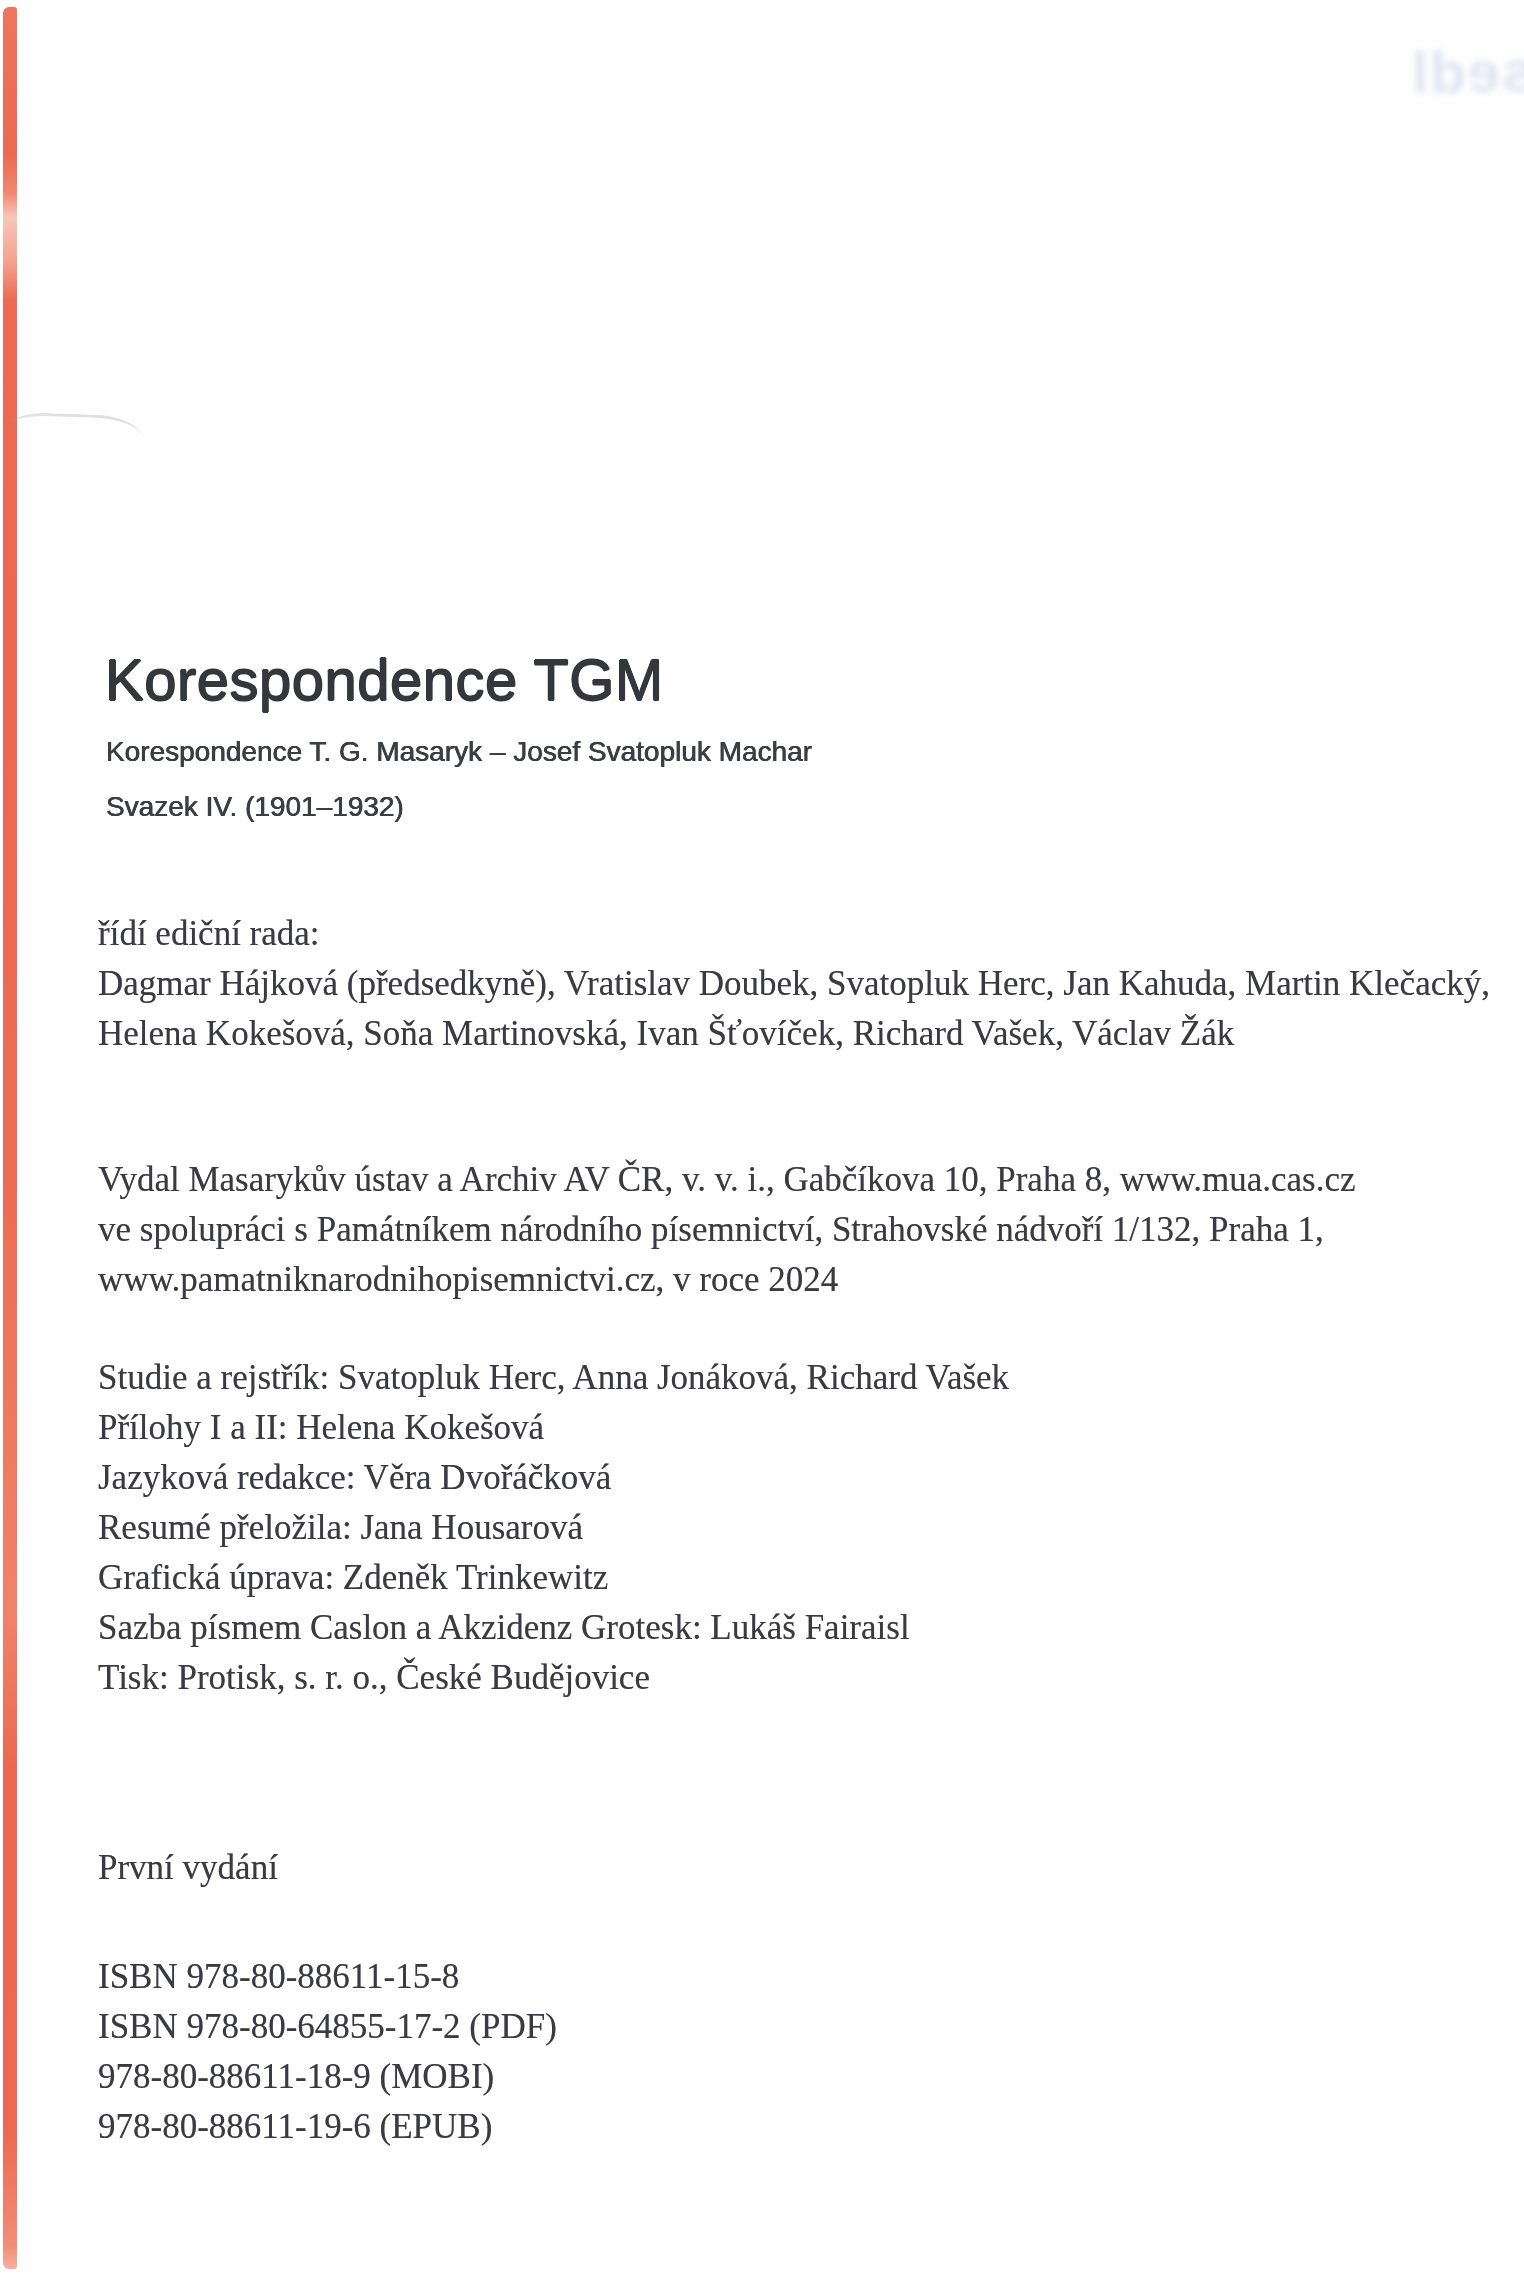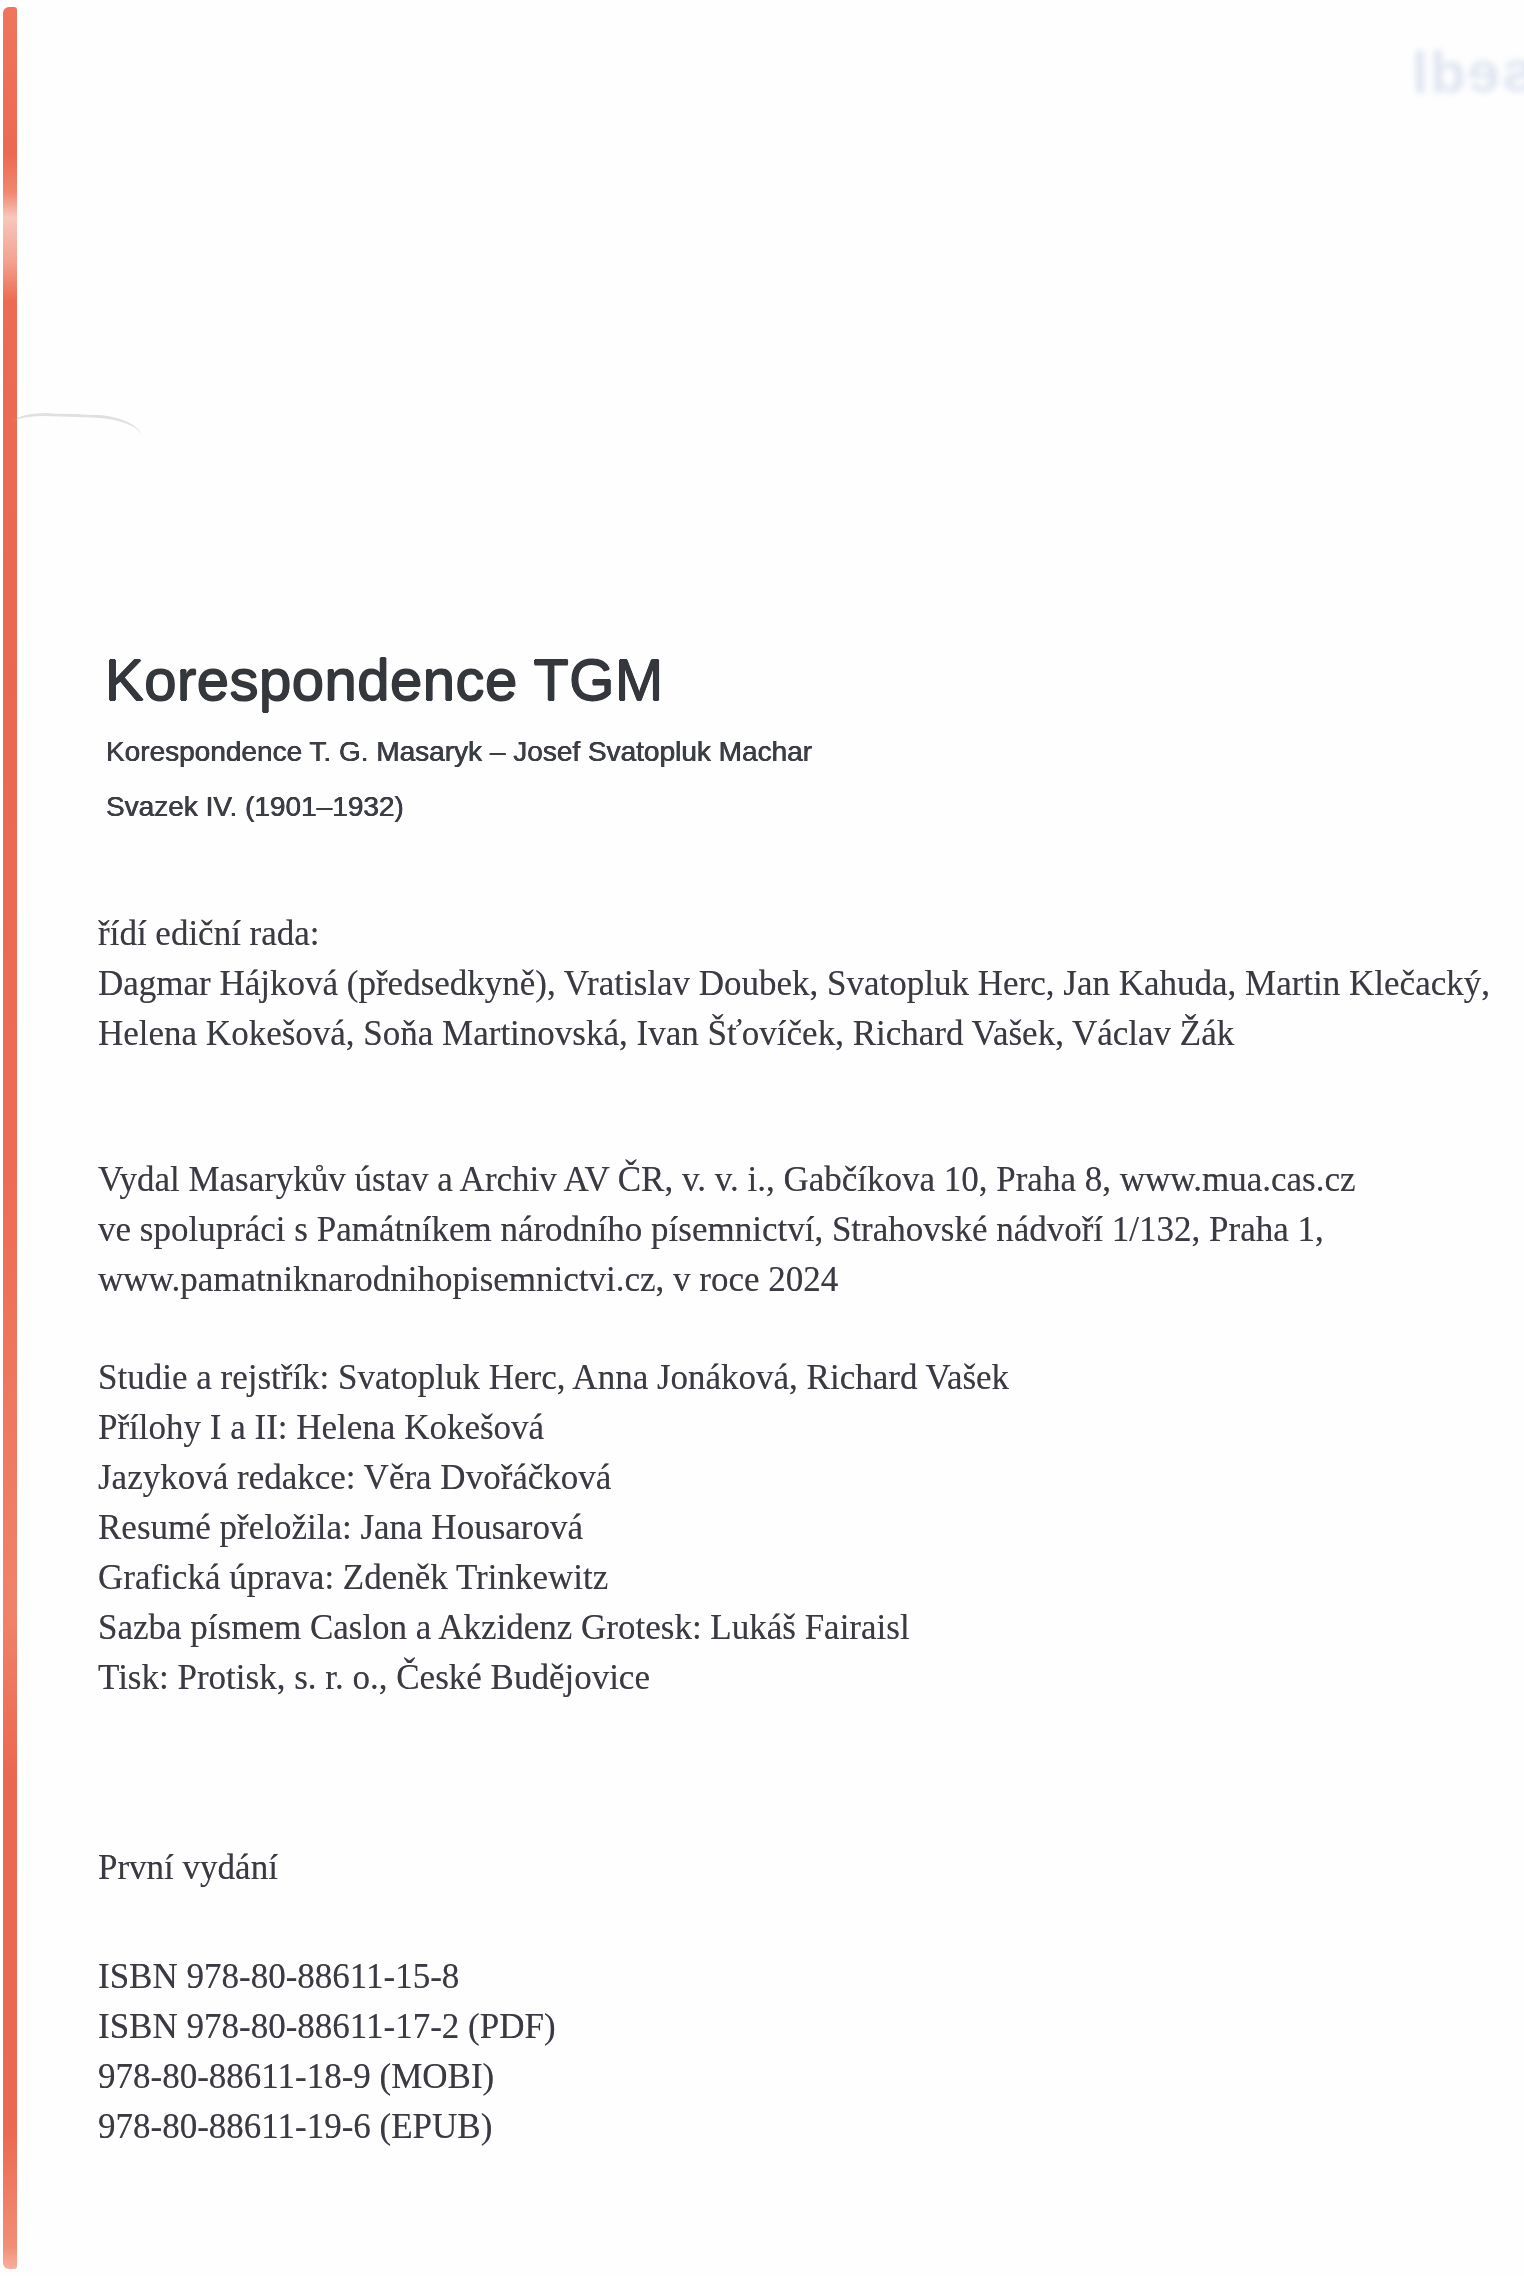--- a/index.html
+++ b/index.html
@@ -152,18 +152,18 @@
     <div>Resumé přeložila: Jana Housarová</div>
     <div>Grafická úprava: Zdeněk Trinkewitz</div>
     <div>Sazba písmem Caslon a Akzidenz Grotesk: Lukáš Fairaisl</div>
     <div>Tisk: Protisk, s. r. o., České Budějovice</div>
   </div>
 
   <div class="serif-block blk-edition">První vydání</div>
 
   <div class="serif-block blk-isbn">
     <div>ISBN 978-80-88611-15-8</div>
-    <div>ISBN 978-80-88611-17-2 (PDF)</div>
+    <div>ISBN 978-80-64855-17-2 (PDF)</div>
     <div>978-80-88611-18-9 (MOBI)</div>
     <div>978-80-88611-19-6 (EPUB)</div>
   </div>
 
 </div>
 
 </body></html>

